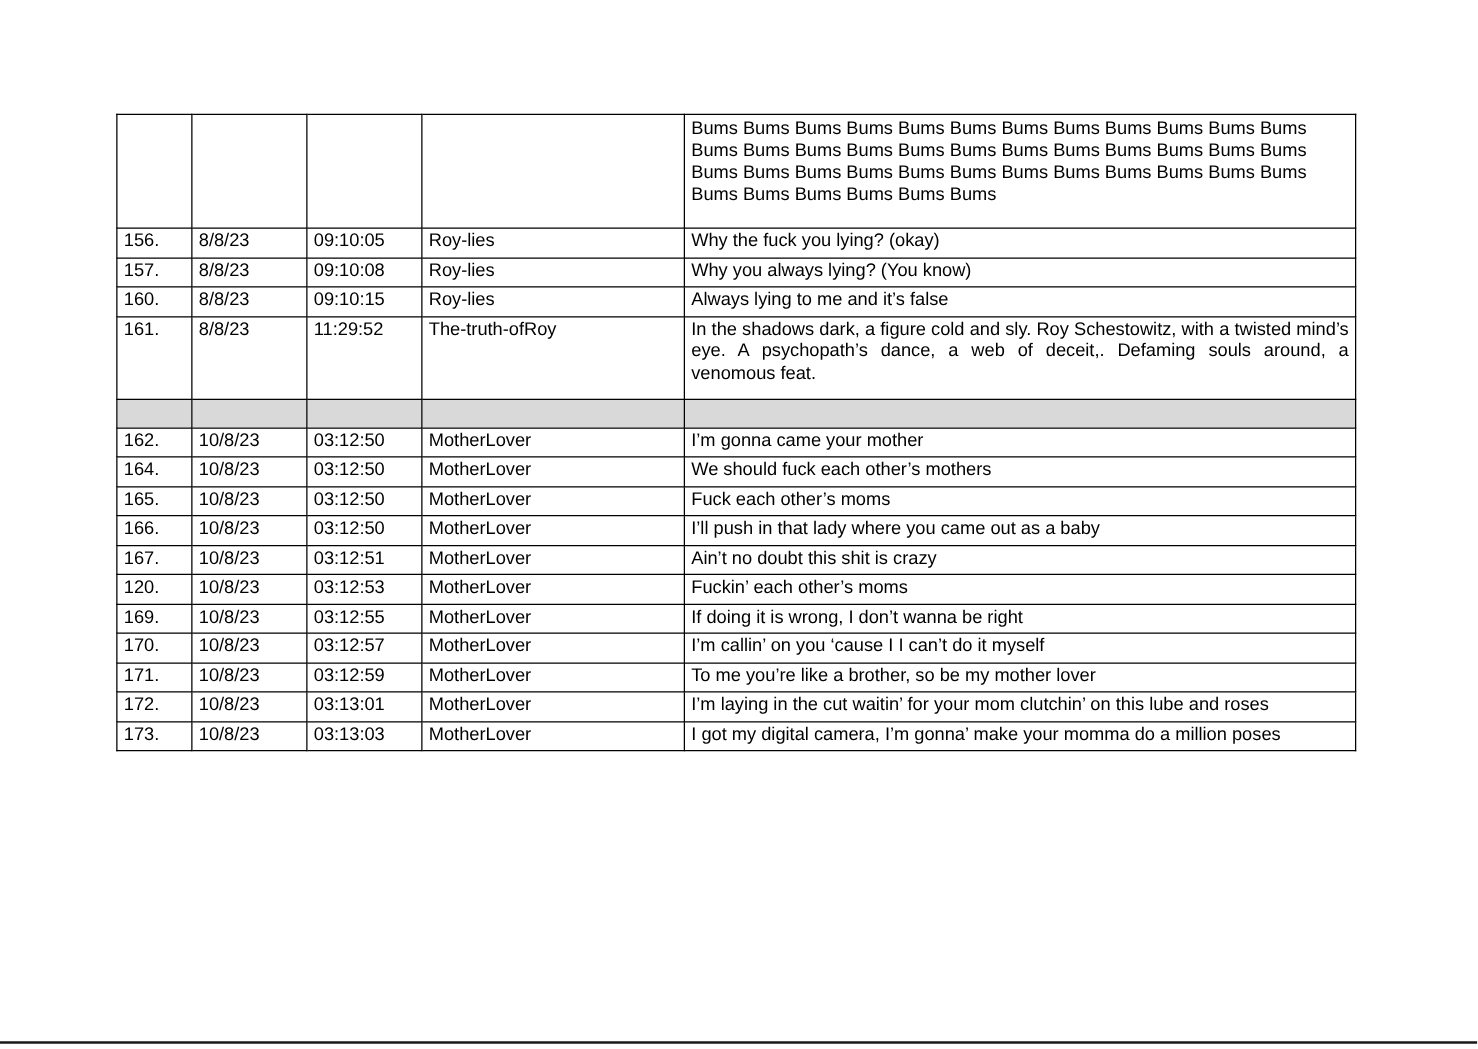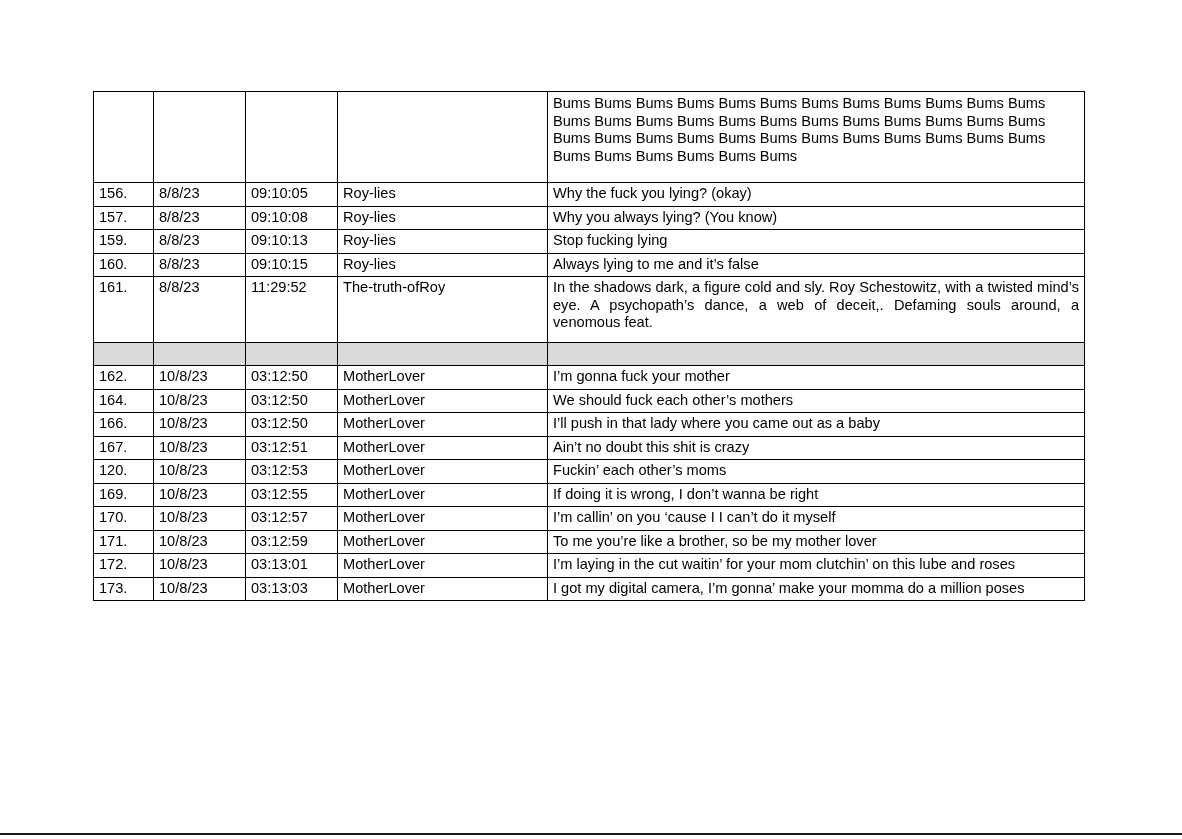--- a/index.html
+++ b/index.html
@@ -125,27 +125,20 @@
 
         <tr>
           <td class="num">157.</td>
           <td class="date">8/8/23</td>
           <td class="time">09:10:08</td>
           <td class="user">Roy-lies</td>
           <td class="msg">Why you always lying?  (You know)</td>
         </tr>
 
 
-        <tr>
-          <td class="num">159.</td>
-          <td class="date">8/8/23</td>
-          <td class="time">09:10:13</td>
-          <td class="user">Roy-lies</td>
-          <td class="msg">Stop fucking lying</td>
-        </tr>
 
         <tr>
           <td class="num">160.</td>
           <td class="date">8/8/23</td>
           <td class="time">09:10:15</td>
           <td class="user">Roy-lies</td>
           <td class="msg">Always lying to me and it’s false</td>
         </tr>
 
         <tr class="poem">
@@ -162,32 +155,39 @@
           <td class="time"></td>
           <td class="user"></td>
           <td class="msg"></td>
         </tr>
 
         <tr>
           <td class="num">162.</td>
           <td class="date">10/8/23</td>
           <td class="time">03:12:50</td>
           <td class="user">MotherLover</td>
-          <td class="msg">I’m gonna fuck your mother</td>
+          <td class="msg">I’m gonna came your mother</td>
         </tr>
 
 
         <tr>
           <td class="num">164.</td>
           <td class="date">10/8/23</td>
           <td class="time">03:12:50</td>
           <td class="user">MotherLover</td>
           <td class="msg">We should fuck each other’s mothers</td>
         </tr>
 
+        <tr>
+          <td class="num">165.</td>
+          <td class="date">10/8/23</td>
+          <td class="time">03:12:50</td>
+          <td class="user">MotherLover</td>
+          <td class="msg">Fuck each other’s moms</td>
+        </tr>
 
         <tr>
           <td class="num">166.</td>
           <td class="date">10/8/23</td>
           <td class="time">03:12:50</td>
           <td class="user">MotherLover</td>
           <td class="msg">I’ll push in that lady where you came out as a baby</td>
         </tr>
 
         <tr>

